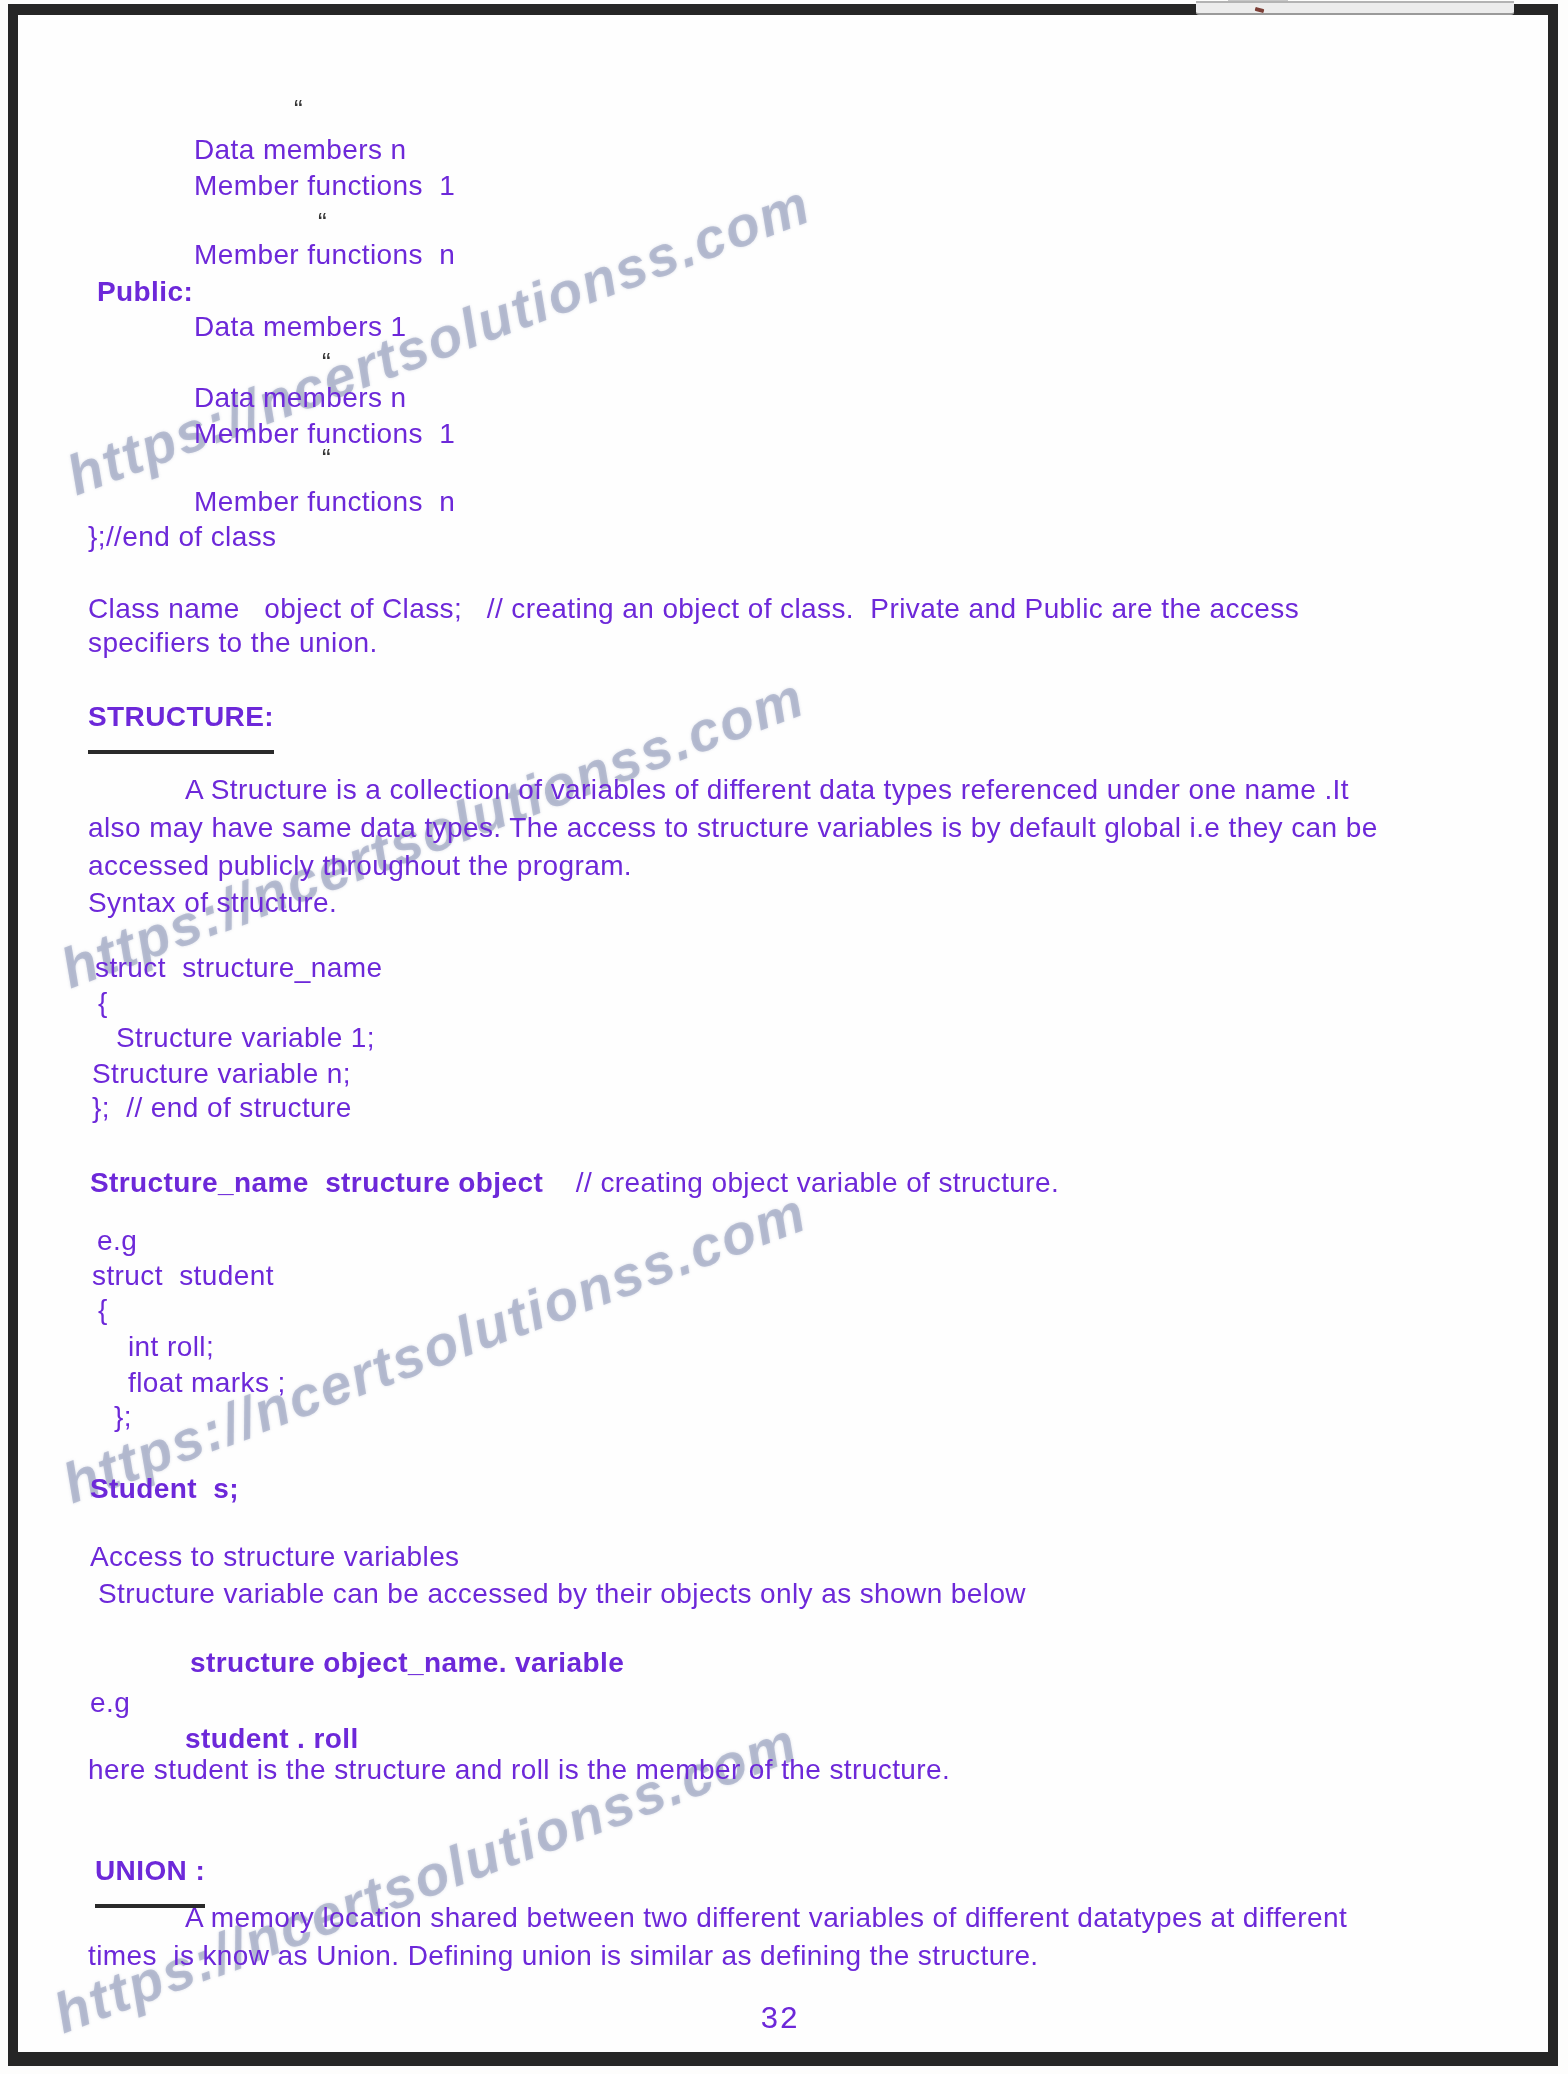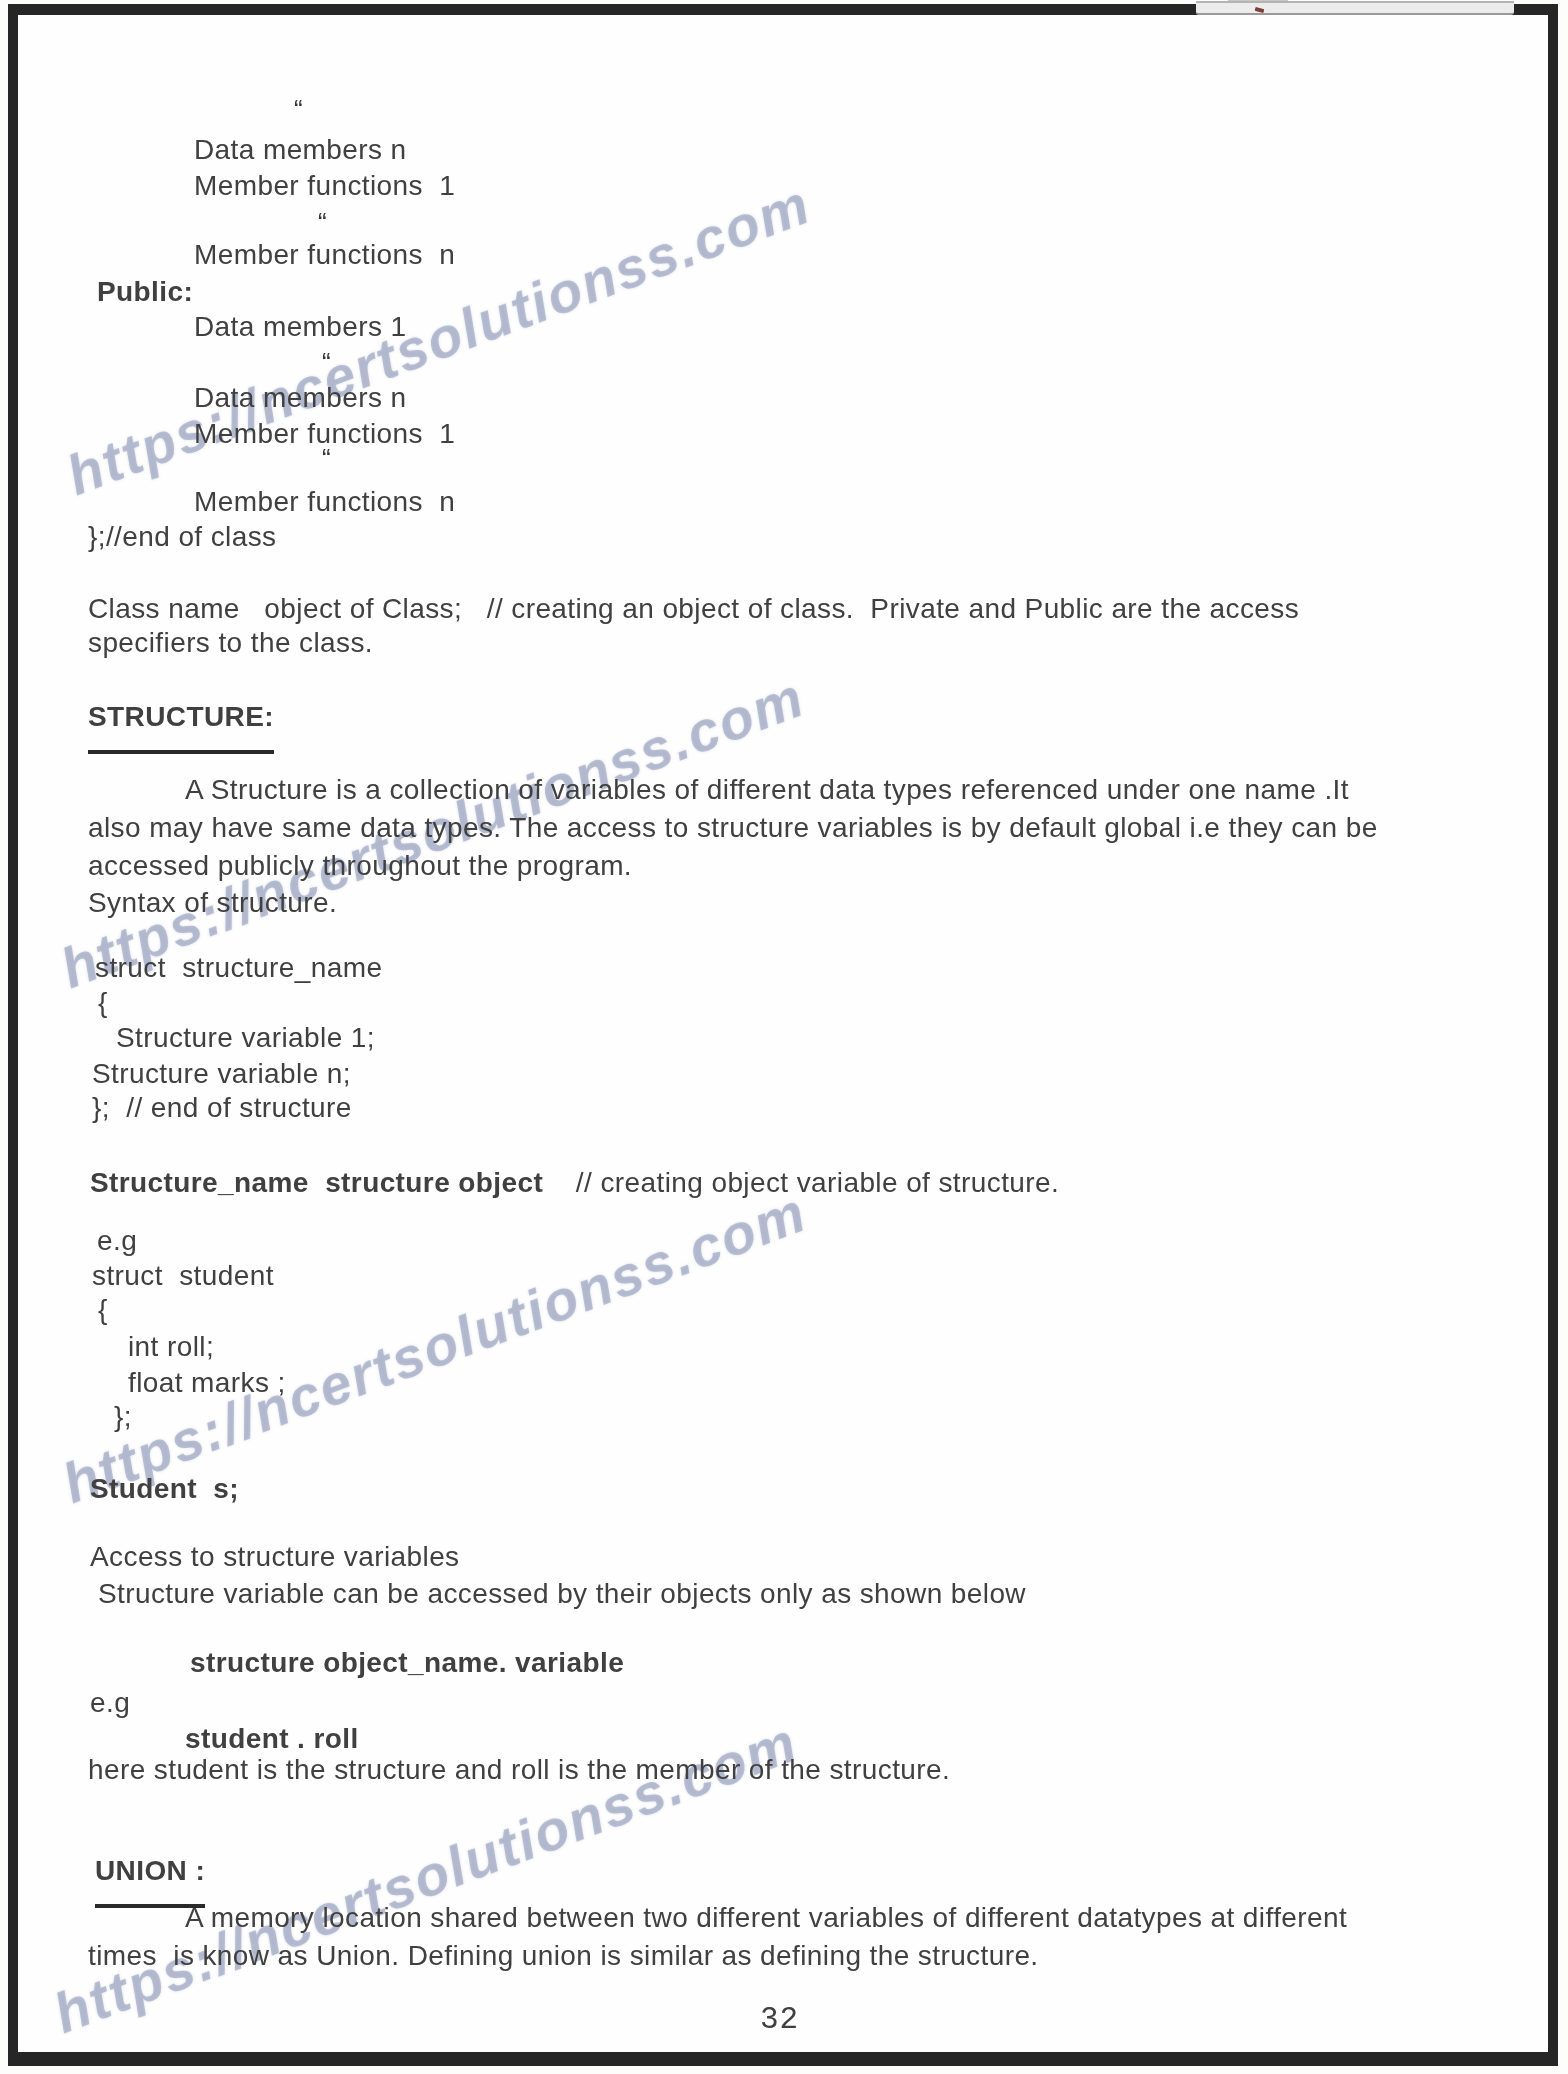--- a/index.html
+++ b/index.html
@@ -46,21 +46,21 @@
     white-space:nowrap;
     color:rgba(134,144,178,0.5);
     text-shadow:0 0 3px rgba(134,144,178,0.28);
     transform:rotate(-20.5deg);
     transform-origin:0 0;
   }
   .ln{
     position:absolute;
     font-size:28px;line-height:34px;
     letter-spacing:0.4px;
-    color:#404040;
+    color:#6d28d9;
     white-space:pre;
   }
   .b{font-weight:bold;}
   .hd{
     font-weight:bold;
     border-bottom:4px solid #2a2a2a;
     padding-bottom:16px;
   }
   .q{font-size:26px;color:#333333;}
   .pageno{
@@ -92,21 +92,21 @@
   <div class="ln b" style="left:97px;top:275px">Public:</div>
   <div class="ln" style="left:194px;top:310px">Data members 1</div>
   <div class="ln q" style="left:322px;top:345px">“</div>
   <div class="ln" style="left:194px;top:381px">Data members n</div>
   <div class="ln" style="left:194px;top:417px">Member functions  1</div>
   <div class="ln q" style="left:322px;top:441px">“</div>
   <div class="ln" style="left:194px;top:485px">Member functions  n</div>
   <div class="ln" style="left:88px;top:520px">};//end of class</div>
 
   <div class="ln" style="left:88px;top:592px">Class name   object of Class;   // creating an object of class.  Private and Public are the access</div>
-  <div class="ln" style="left:88px;top:626px">specifiers to the class.</div>
+  <div class="ln" style="left:88px;top:626px">specifiers to the union.</div>
 
   <div class="ln hd" style="left:88px;top:700px">STRUCTURE:</div>
   <div class="ln" style="left:185px;top:773px">A Structure is a collection of variables of different data types referenced under one name .It</div>
   <div class="ln" style="left:88px;top:811px">also may have same data types. The access to structure variables is by default global i.e they can be</div>
   <div class="ln" style="left:88px;top:849px">accessed publicly throughout the program.</div>
   <div class="ln" style="left:88px;top:886px">Syntax of structure.</div>
 
   <div class="ln" style="left:95px;top:951px">struct  structure_name</div>
   <div class="ln" style="left:98px;top:986px">{</div>
   <div class="ln" style="left:116px;top:1021px">Structure variable 1;</div>

